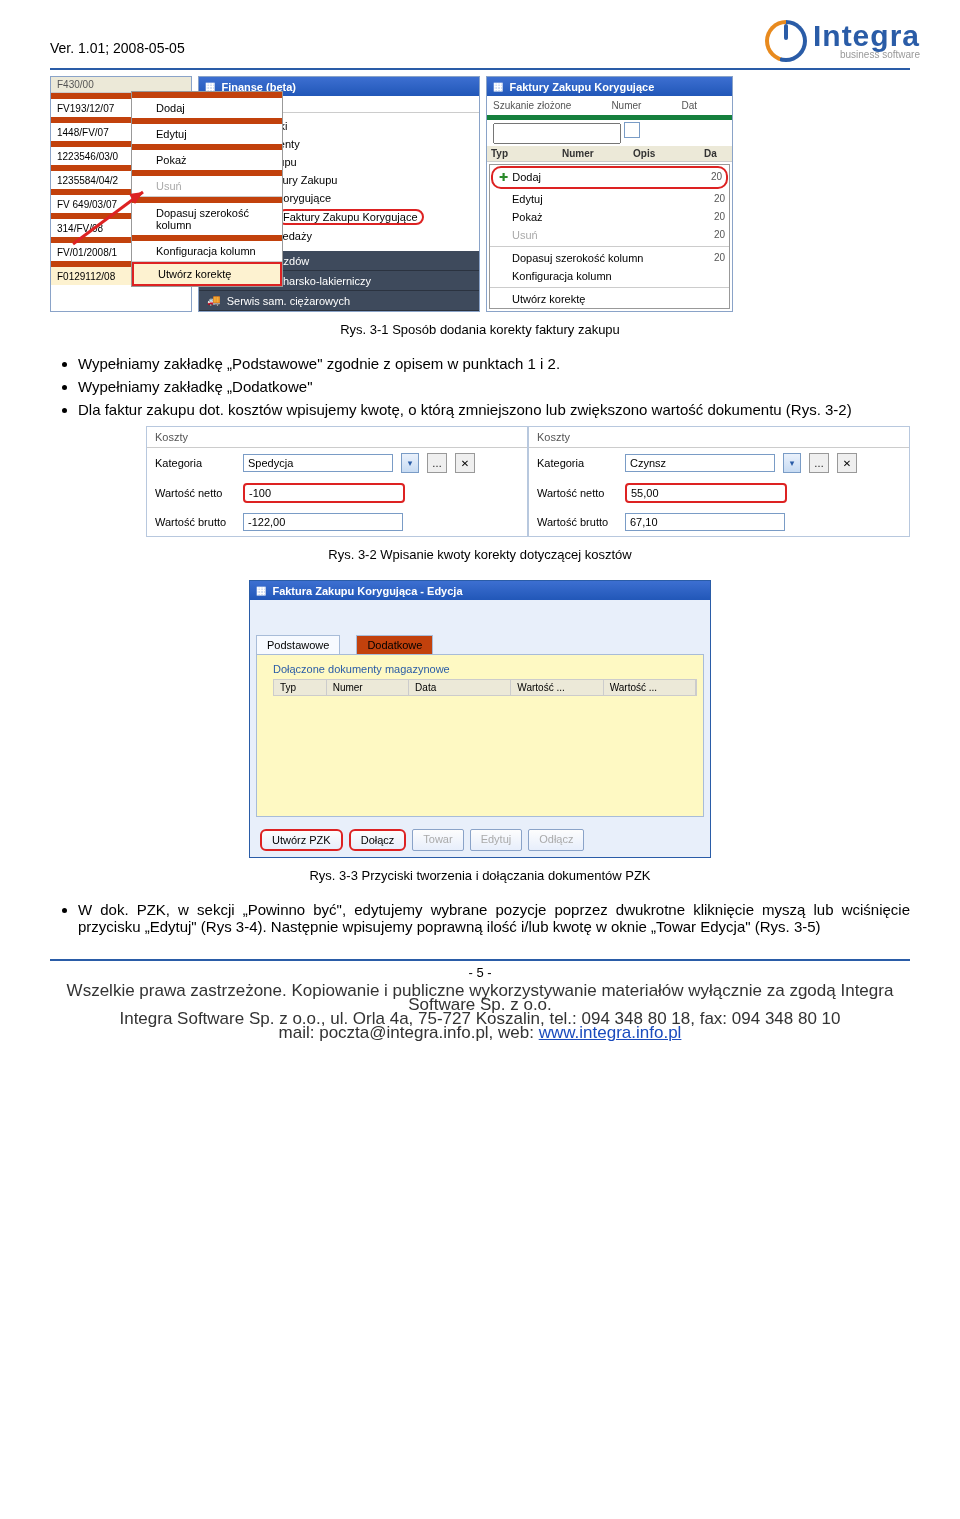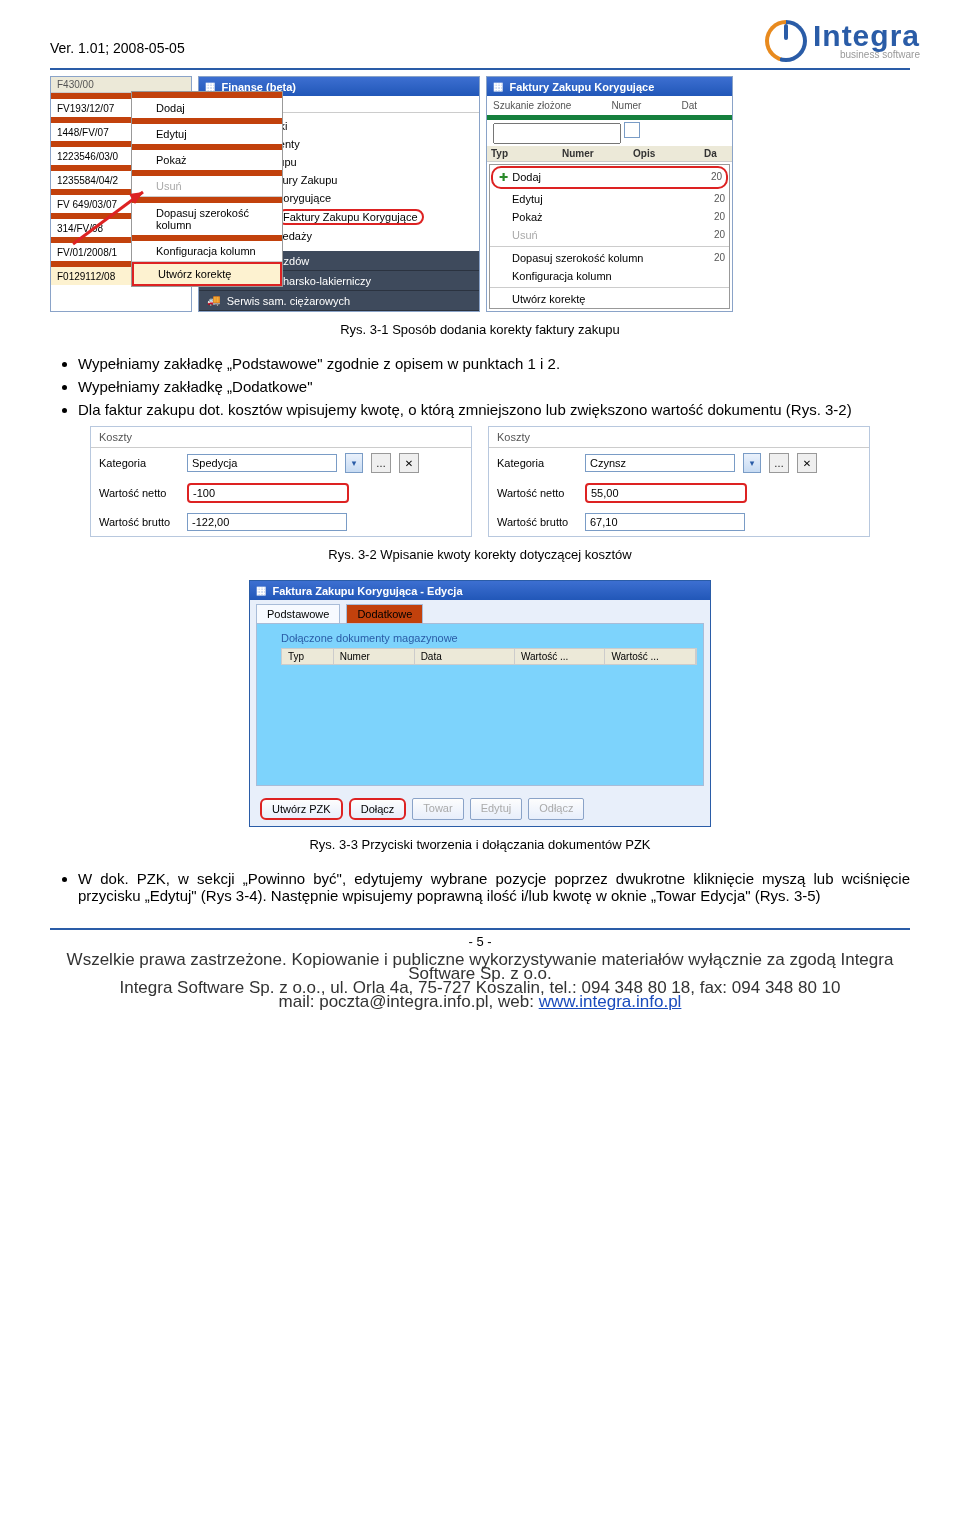--- a/index.html
+++ b/index.html
@@ -63,37 +63,37 @@
   .p3 .ctx .row{display:flex;padding:3px 4px 3px 22px;font-size:11px;}
   .p3 .ctx .right{margin-left:auto;font-size:10px;color:#555;}
   .p3 .ctx .hl{border:2px solid #d22;border-radius:10px;margin:1px;}
   .p3 .ctx .disabled{color:#aaa;}
   .p3 .ctx .sep{border-top:1px solid #ccc;margin:2px 0;}
 
   .caption{text-align:center;font-size:13px;margin:10px 0 18px 0;}
   ul.body{margin:6px 0 6px 28px;padding:0;}
   ul.body > li{margin:6px 0;font-size:15px;text-align:justify;}
 
-  .koszty-row{display:flex;gap:16px;justify-content:center;margin:8px 0;}
+  .koszty-row{display:flex;justify-content:flex-end;margin:8px 0;}
   .koszty{border:1px solid #b8c8de;width:380px;background:#fff;}
   .koszty .tab{font-size:11px;color:#555;padding:4px 8px;border-bottom:1px solid #ccc;}
   .koszty .r{display:flex;align-items:center;padding:5px 8px;gap:8px;font-size:11px;}
   .koszty .lbl{width:80px;}
   .koszty input[type=text]{border:1px solid #7a9cc6;padding:2px 4px;font-size:11px;}
   .koszty .sel{width:140px;}
   .koszty .val{width:150px;}
   .koszty .val.hl{border:2px solid #d22;border-radius:4px;}
   .ddbtn{width:16px;height:18px;border:1px solid #7a9cc6;background:linear-gradient(#eaf1fb,#c7dbf3);display:inline-flex;align-items:center;justify-content:center;font-size:9px;color:#2a5ca7;}
   .sqbtn{width:18px;height:18px;border:1px solid #999;background:#efefef;display:inline-flex;align-items:center;justify-content:center;font-size:10px;}
 
   .editwin{border:1px solid #2a5ca7;width:460px;margin:6px auto;background:#e8effa;font-size:11px;}
-  .editwin .tabs{display:flex;gap:6px;padding:4px 6px 0 6px;background:#e8effa;font-size:11px;}
+  .editwin .tabs{display:flex;gap:16px;padding:4px 6px 0 6px;background:#e8effa;font-size:11px;margin-top:31px;}
   .editwin .tabs .tab{padding:3px 10px;border:1px solid #a8bcd8;border-bottom:none;background:#f7faff;}
   .editwin .tabs .tab.active{background:#c2410c;}
-  .editwin .inner{background:#7dd3fc;margin:0 6px 6px 6px;border:1px solid #a8bcd8;padding:4px 6px 120px 24px;}
+  .editwin .inner{background:#fef9c3;margin:0 6px 6px 6px;border:1px solid #a8bcd8;padding:4px 6px 120px 16px;}
   .editwin .group-label{color:#2a5ca7;font-size:11px;margin:4px 0;}
   .editwin .cols{background:#ece9d8;display:flex;border:1px solid #ccc;}
   .editwin .cols span{padding:2px 6px;border-right:1px solid #ccc;font-size:10px;}
   .btnrow{display:flex;gap:6px;padding:6px 10px;background:#e8effa;}
   .btn{border:1px solid #8aa3c8;background:linear-gradient(#fdfdfd,#e7eefb);padding:3px 10px;font-size:11px;border-radius:2px;}
   .btn.hl{border:2px solid #d22;border-radius:6px;}
   .btn.disabled{color:#aaa;}
 
   .footer-rule{border:none;border-top:2px solid #2a5ca7;margin:24px 0 4px 0;}
   .footer{font-size:17px;text-align:center;color:#333;line-height:14px;}

